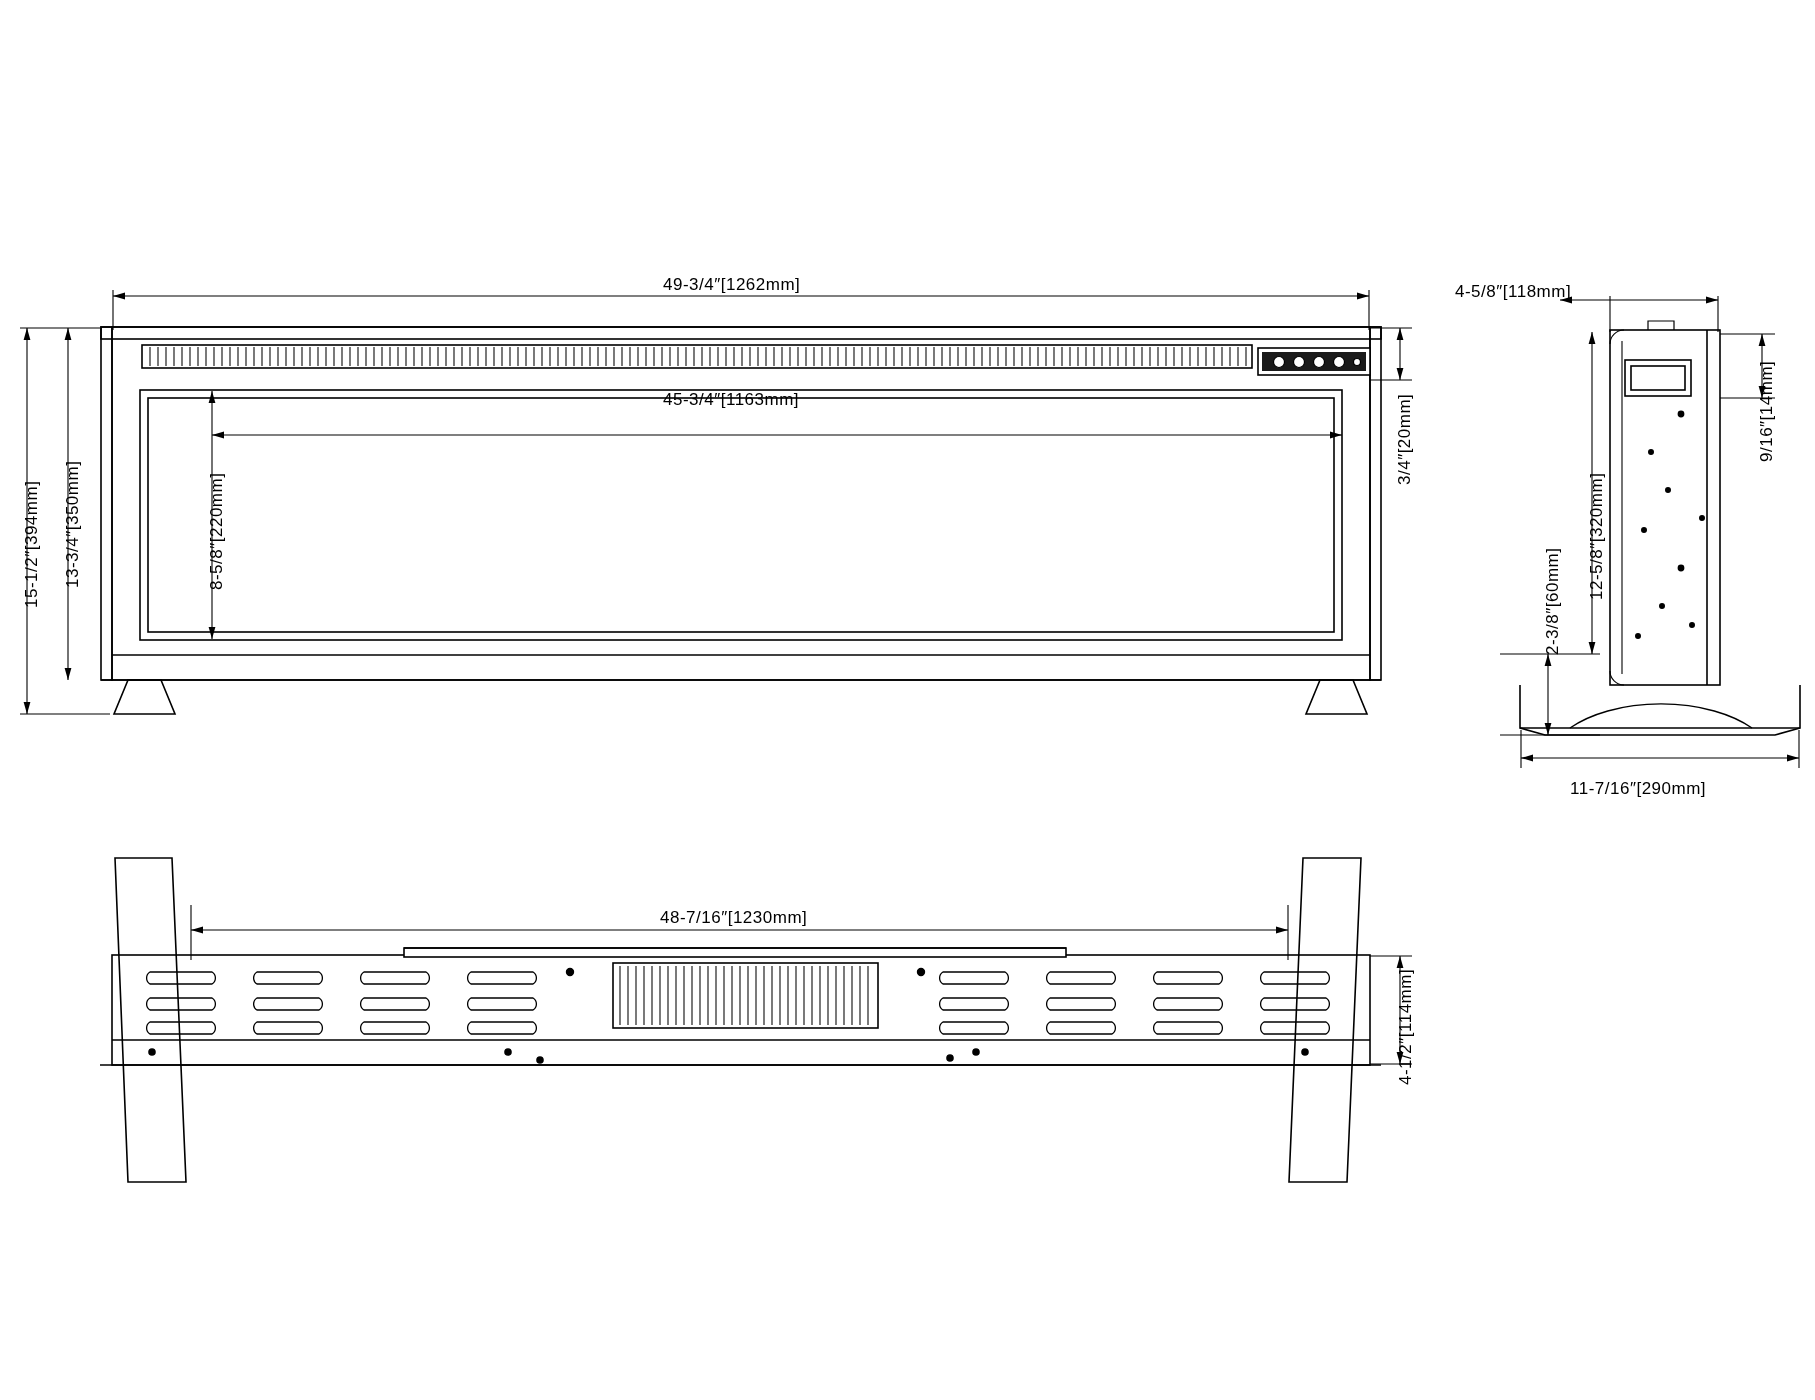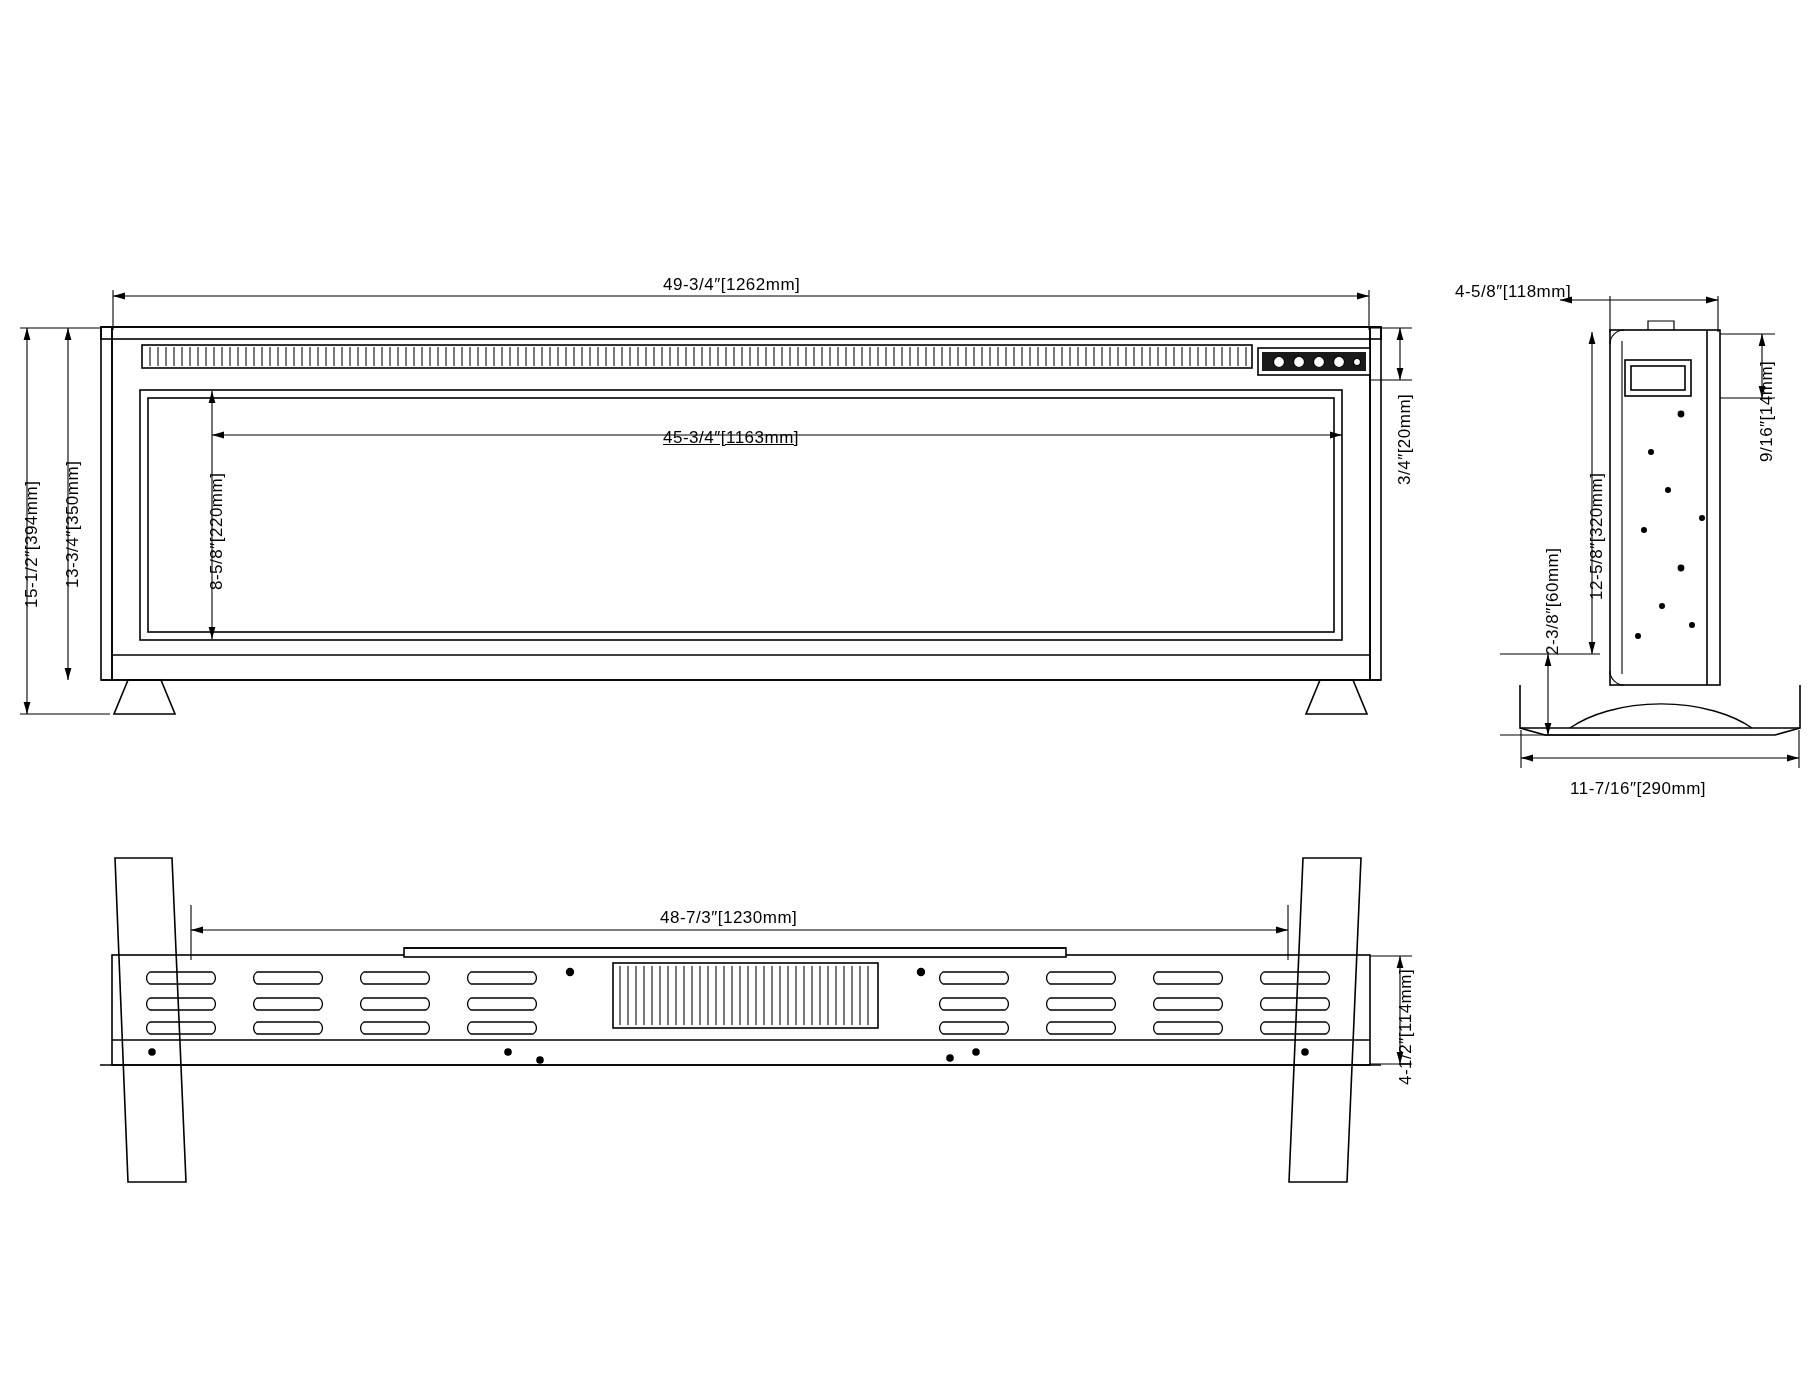--- a/index.html
+++ b/index.html
@@ -400,37 +400,37 @@
       <line x1="1288" y1="905" x2="1288" y2="960"></line>
 
       <line x1="1400" y1="956" x2="1400" y2="1064" marker-start="url(#arrIn)" marker-end="url(#arrOut)"></line>
       <line x1="1370" y1="956" x2="1412" y2="956"></line>
       <line x1="1370" y1="1064" x2="1412" y2="1064"></line>
     </g>
   </svg>
 
   <div class="dim-label" style="left:663px; top:275px;">49-3/4″[1262mm]</div>
 
-  <div class="dim-label" style="left:663px; top:428px;text-decoration:underline;">45-3/4″[1163mm]</div>
+  <div class="dim-label" style="left:663px; top:390px;">45-3/4″[1163mm]</div>
 
   <div class="dim-label vert" style="left:22px; top:608px;">15-1/2″[394mm]</div>
 
   <div class="dim-label vert" style="left:63px; top:588px;">13-3/4″[350mm]</div>
 
   <div class="dim-label vert" style="left:207px; top:590px;">8-5/8″[220mm]</div>
 
   <div class="dim-label vert" style="left:1395px; top:485px;">3/4″[20mm]</div>
 
   <div class="dim-label" style="left:1455px; top:282px;text-align:center;">4-5/8″[118mm]</div>
 
   <div class="dim-label vert" style="left:1587px; top:600px;">12-5/8″[320mm]</div>
 
   <div class="dim-label vert" style="left:1543px; top:655px;">2-3/8″[60mm]</div>
 
   <div class="dim-label vert" style="left:1757px; top:462px;">9/16″[14mm]</div>
 
   <div class="dim-label" style="left:1570px; top:757px;margin-top:22px;">11-7/16″[290mm]</div>
 
-  <div class="dim-label" style="left:660px; top:908px;">48-7/3″[1230mm]</div>
+  <div class="dim-label" style="left:660px; top:908px;">48-7/16″[1230mm]</div>
 
   <div class="dim-label vert" style="left:1396px; top:1085px;">4-1/2″[114mm]</div>
 
 </div>
 
 </body></html>

